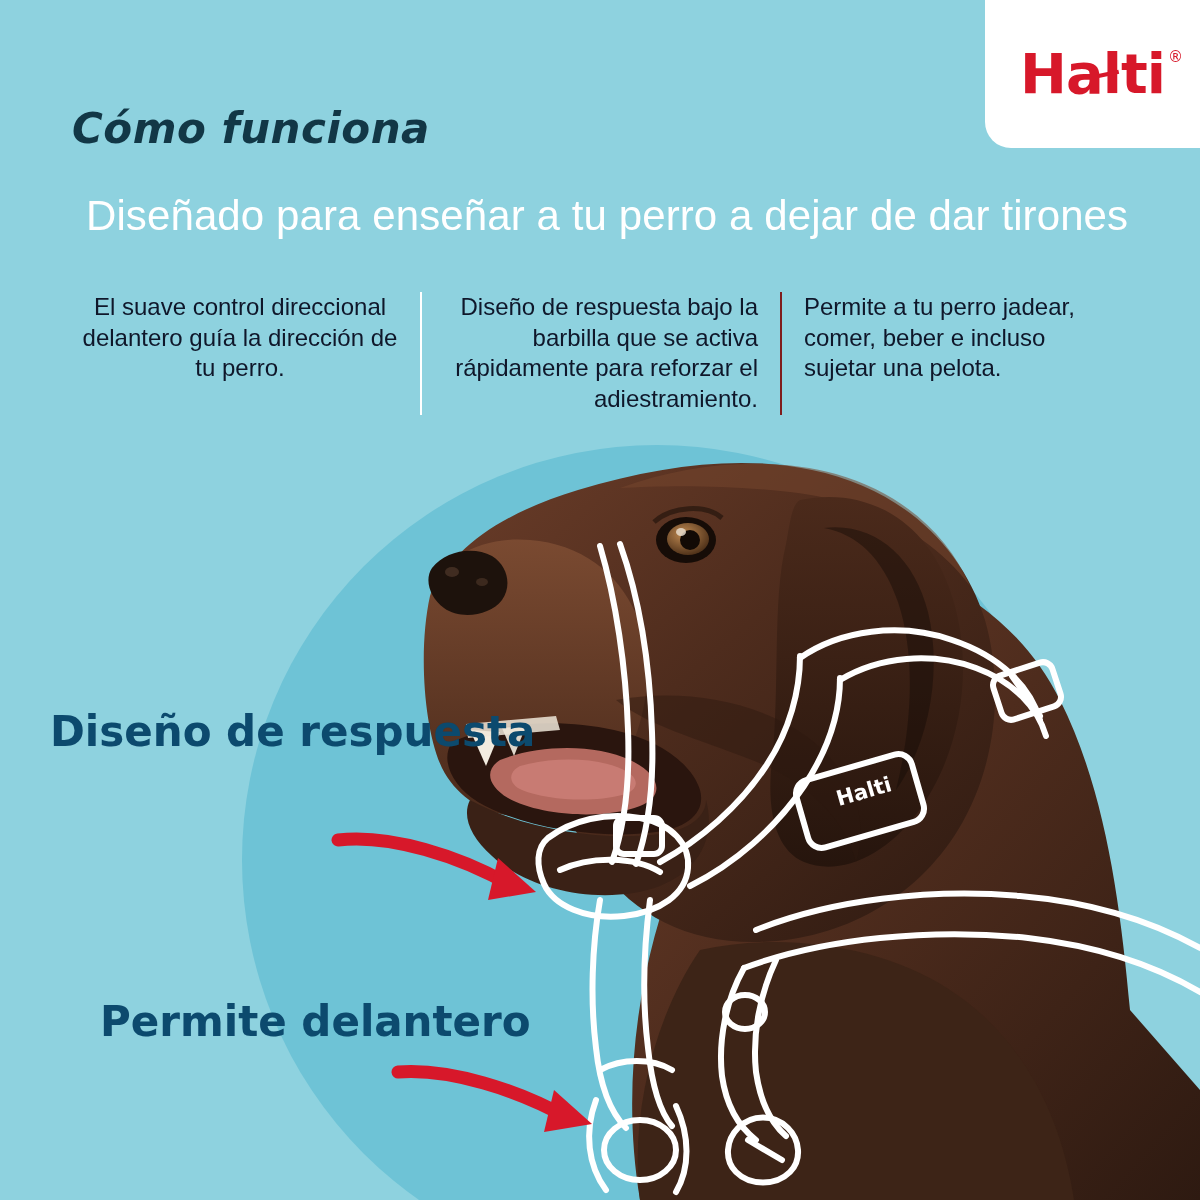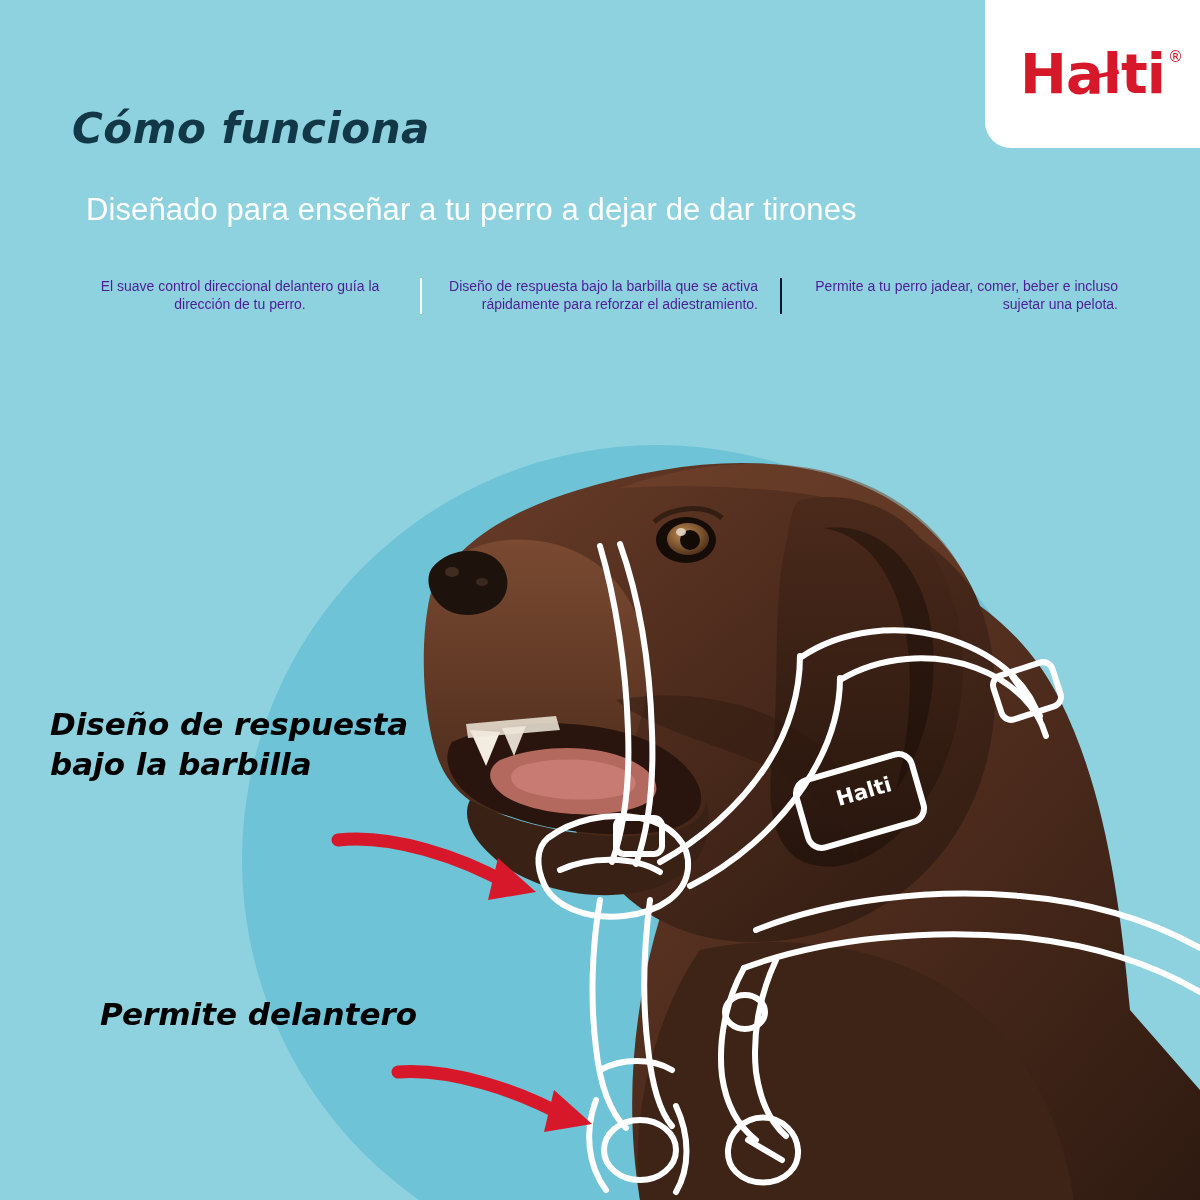--- a/index.html
+++ b/index.html
@@ -60,52 +60,52 @@
     font-weight:bold;
     font-style:italic;
     color:#123746;
     letter-spacing:0.5px;
     z-index:4;
     margin-top:32px;
   }
   .subhead{
     position:absolute;
     left:86px;top:192px;
-    font-size:31px;
+    font-size:42px;
     color:#ffffff;
     z-index:4;
     letter-spacing:0.1px;
   }
   
   .features{
     position:absolute;
     left:60px;top:278px;
     width:1080px;
     display:flex;
     z-index:4;
   }
   .feature{
     width:360px;
     box-sizing:border-box;
     padding:0 22px;
-    color:#4c1d95;
-    font-size:14px;
+    color:#0f172a;
+    font-size:24px;
     line-height:1.28;
+    margin-top:14px;
   }
   .feature.c1{text-align:center;}
   .feature.c2{text-align:right;border-left:2px solid #ffffff;}
-  .feature.c3{text-align:right;border-left:2px solid #0f172a;}
+  .feature.c3{text-align:left;border-left:2px solid #7f1d1d;}
   
   .callout{
     position:absolute;
-    color:#000000;
-    font-family:"DejaVu Sans", sans-serif;
-    font-style:italic;
-    font-weight:bold;
-    font-size:31px;
+    color:#0c4a6e;
+    font-family:"DejaVu Sans", sans-serif;
+    font-weight:bold;
+    font-size:42px;
     line-height:1.28;
     z-index:6;
     text-shadow:0 0 1px rgba(0,0,0,.05);
   }
   .callout-1{left:50px;top:705px;}
   .callout-2{left:100px;top:995px;}
   .arrow-svg{position:absolute;z-index:6;}
   .dog-svg{position:absolute;left:0;top:0;z-index:2;}
   .tack-svg{position:absolute;left:0;top:0;z-index:3;}
   .halti-tag-text{
@@ -272,18 +272,17 @@
 <div class="subhead">Diseñado para enseñar a tu perro a dejar de dar tirones</div>
 
 <div class="features">
   <div class="feature c1">El suave control direccional delantero guía la dirección de tu perro.</div>
   <div class="feature c2">Diseño de respuesta bajo la barbilla que se activa rápidamente para reforzar el adiestramiento.</div>
   <div class="feature c3">Permite a tu perro jadear, comer, beber e incluso sujetar una pelota.</div>
 </div>
 
 <div class="callout callout-1">
   <div>Diseño de respuesta</div>
-  <div>bajo la barbilla</div>
 </div>
 
 <div class="callout callout-2">
   <div>Permite delantero</div>
 </div>
 
 </body></html>

